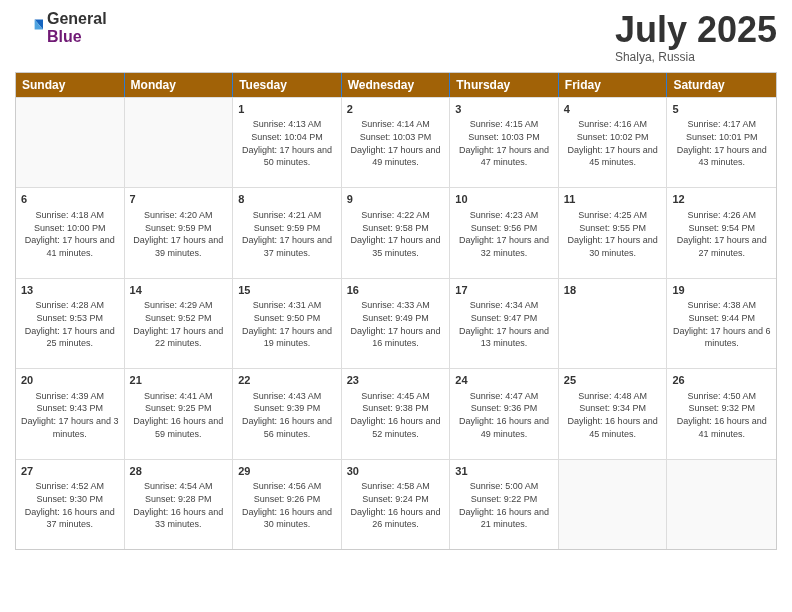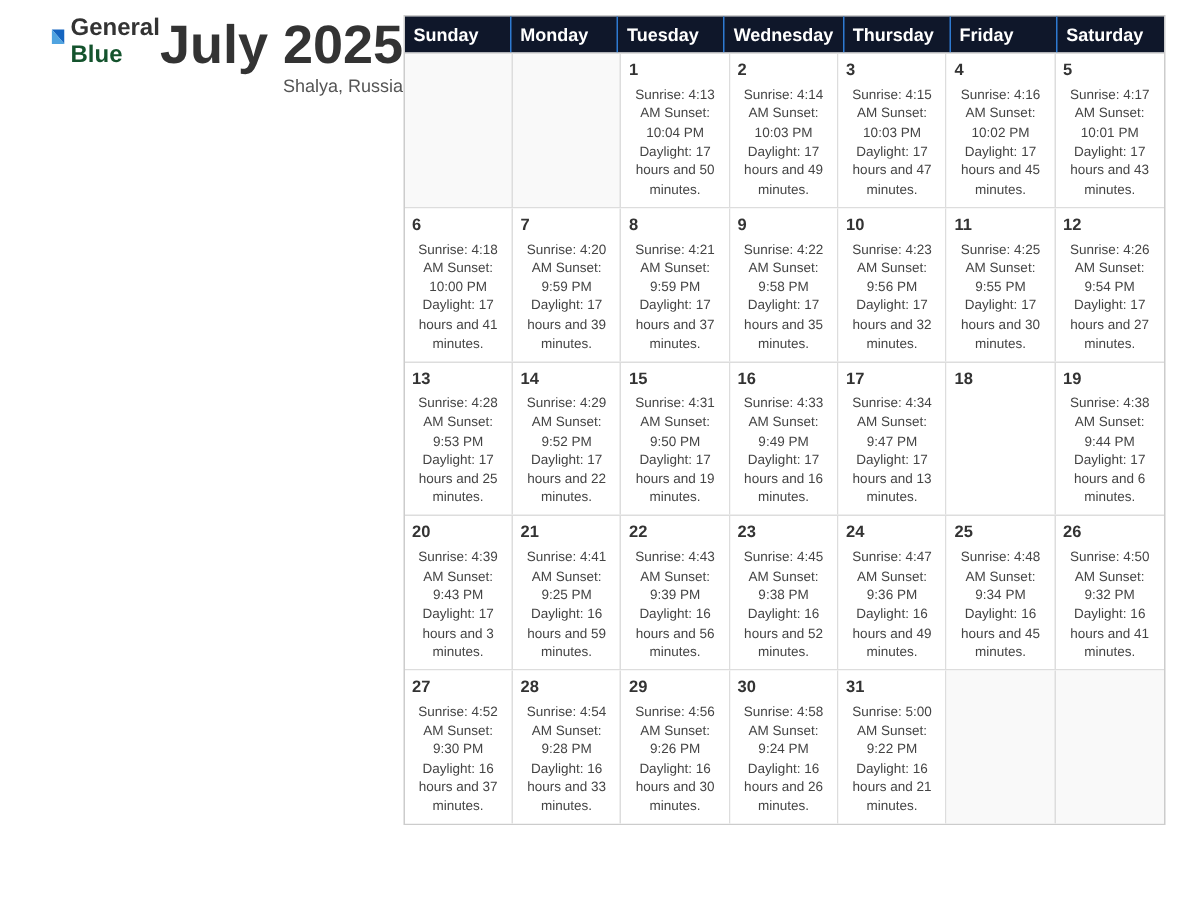--- a/index.html
+++ b/index.html
@@ -8,21 +8,21 @@
       background: #fff;
       width: 792px;
       height: 612px;
       overflow: hidden;
     }
     .page {
       width: 792px;
       height: 560px;
       padding: 10px 15px;
       display: flex;
-      flex-direction: row;
+      flex-direction: column;
     }
     .header {
       display: flex;
       justify-content: space-between;
       align-items: flex-start;
       margin-bottom: 8px;
     }
     .logo {
       display: flex;
       align-items: center;
@@ -34,49 +34,48 @@
       line-height: 1.1;
     }
     .logo-general {
       font-size: 16px;
       font-weight: bold;
       color: #333;
     }
     .logo-blue {
       font-size: 16px;
       font-weight: bold;
-      color: #14532d;
+      color: #701a75;
     }
     .logo-icon {
       width: 28px;
       height: 28px;
     }
     .title-area {
-      text-align: right;
     }
     .title-month {
       font-size: 36px;
       font-weight: bold;
       color: #333;
       line-height: 1.1;
     }
     .title-location {
       font-size: 12px;
       color: #555;
     }
     .calendar {
       flex: 1;
       display: flex;
       flex-direction: column;
       border: 1px solid #ccc;
     }
     .cal-header-row {
       display: grid;
       grid-template-columns: repeat(7, 1fr);
-      background: #0f172a;
+      background: #a16207;
     }
     .cal-header-cell {
       color: #fff;
       font-size: 12px;
       font-weight: bold;
       padding: 5px 6px;
       border-right: 1px solid #2e7ad1;
     }
     .cal-header-cell:last-child { border-right: none; }
     .cal-body {

